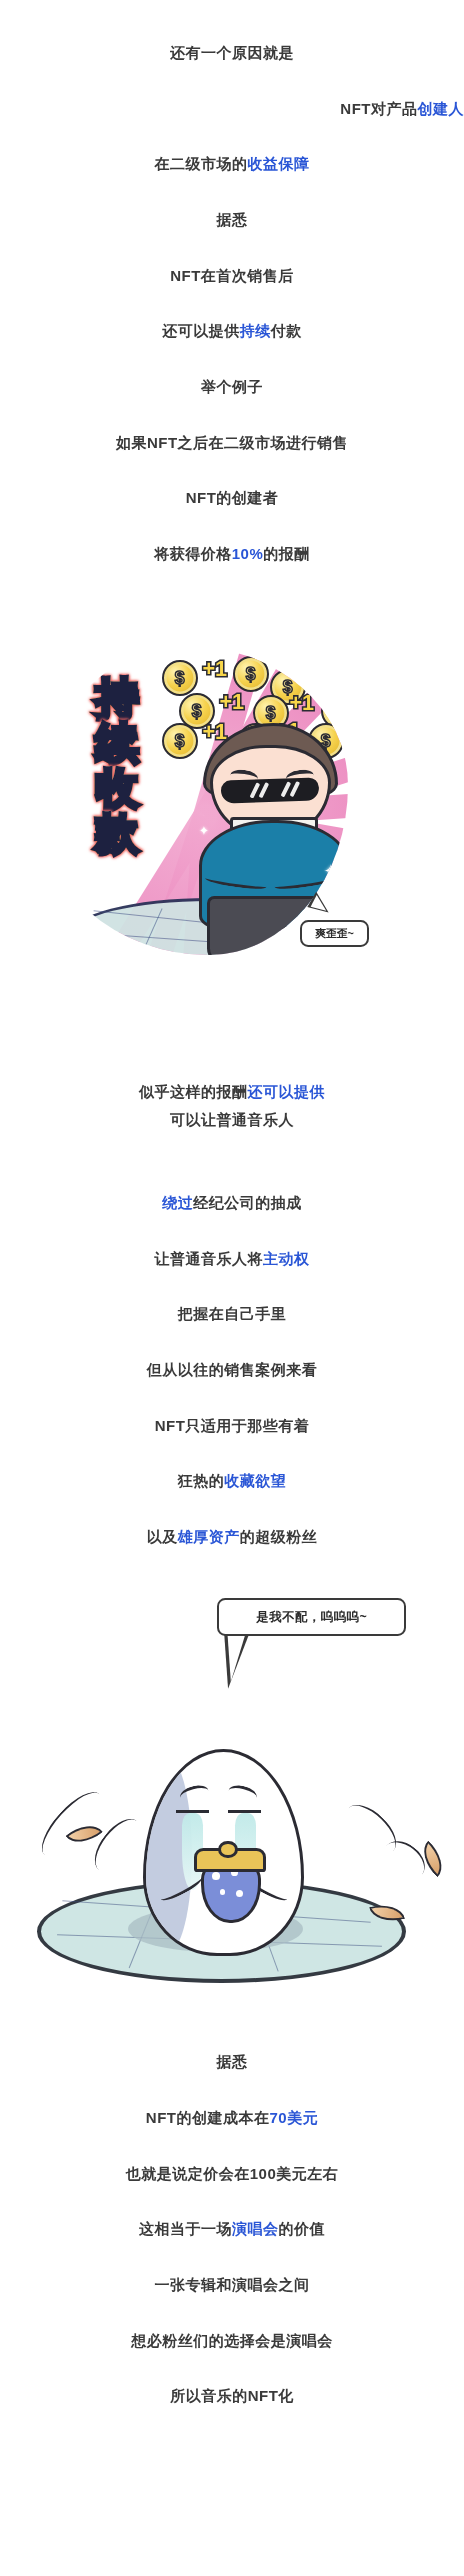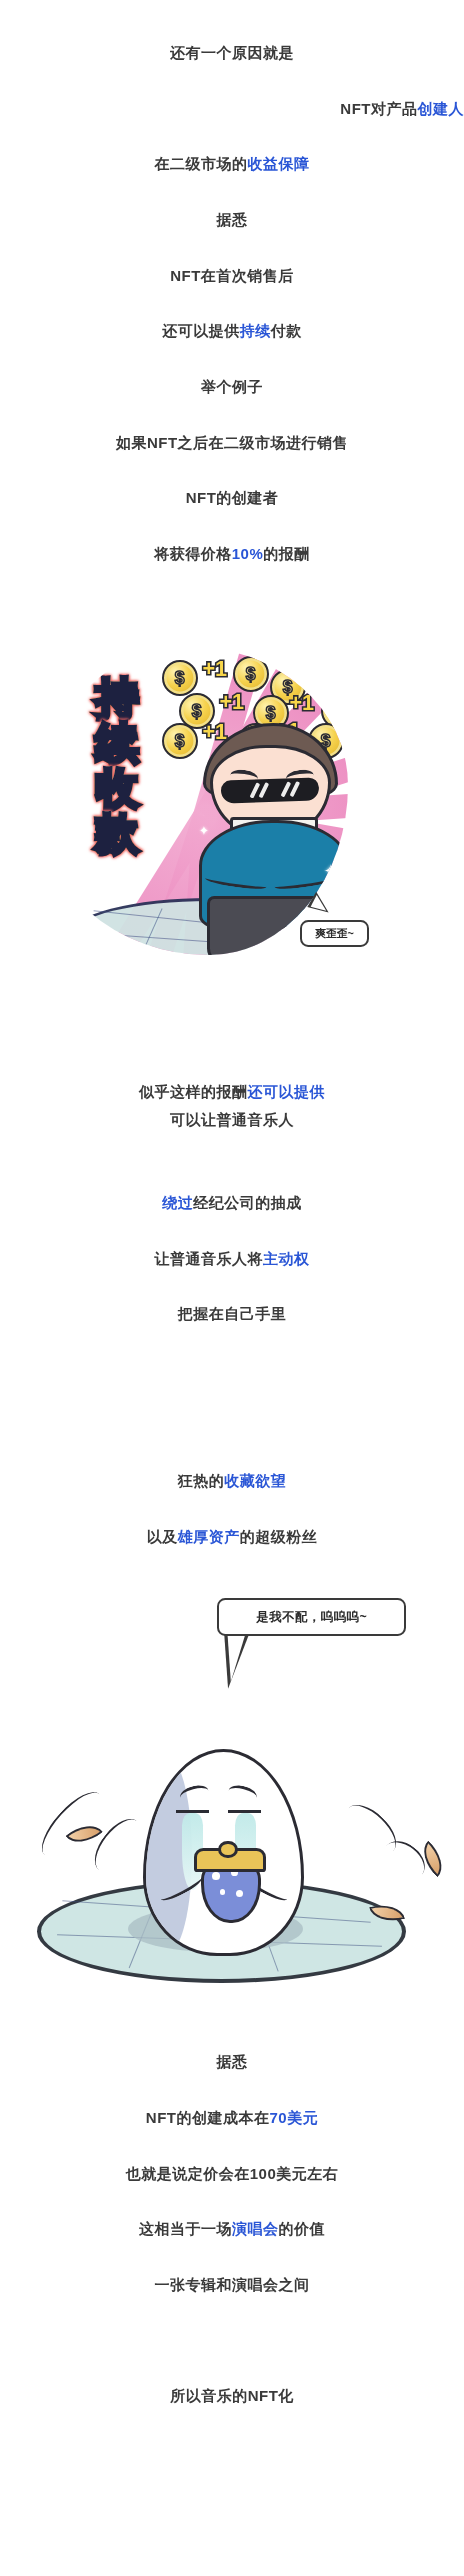--- a/index.html
+++ b/index.html
@@ -301,20 +301,30 @@
   <div class="textblock" style="top:1243px;">
     <div class="line">
       <span>让普通音乐人将</span><span class="hl">主动权</span><span></span>
     </div>
   </div>
   <div class="textblock" style="top:1298px;">
     <div class="line">
       <span>把握在自己手里</span><span class="hl"></span><span></span>
     </div>
   </div>
+  <div class="textblock" style="top:1354px;">
+    <div class="line">
+      <span>但从以往的销售案例来看</span><span class="hl"></span><span></span>
+    </div>
+  </div>
+  <div class="textblock" style="top:1410px;">
+    <div class="line">
+      <span>NFT只适用于那些有着</span><span class="hl"></span><span></span>
+    </div>
+  </div>
   <div class="textblock" style="top:1465px;">
     <div class="line">
       <span>狂热的</span><span class="hl">收藏欲望</span><span></span>
     </div>
   </div>
   <div class="textblock" style="top:1521px;">
     <div class="line">
       <span>以及</span><span class="hl">雄厚资产</span><span>的超级粉丝</span>
     </div>
   </div>
@@ -383,20 +393,25 @@
   <div class="textblock" style="top:2269px;">
     <div class="line">
       <span>一张专辑和演唱会之间</span><span class="hl"></span><span></span>
     </div>
   </div>
   <div class="textblock" style="top:2213px;">
     <div class="line">
       <span>这相当于一场</span><span class="hl">演唱会</span><span>的价值</span>
     </div>
   </div>
+  <div class="textblock" style="top:2325px;">
+    <div class="line">
+      <span>想必粉丝们的选择会是演唱会</span><span class="hl"></span><span></span>
+    </div>
+  </div>
   <div class="textblock" style="top:2380px;">
     <div class="line">
       <span>所以音乐的NFT化</span><span class="hl"></span><span></span>
     </div>
   </div>
 
 </div>
 
 
 </body></html>

